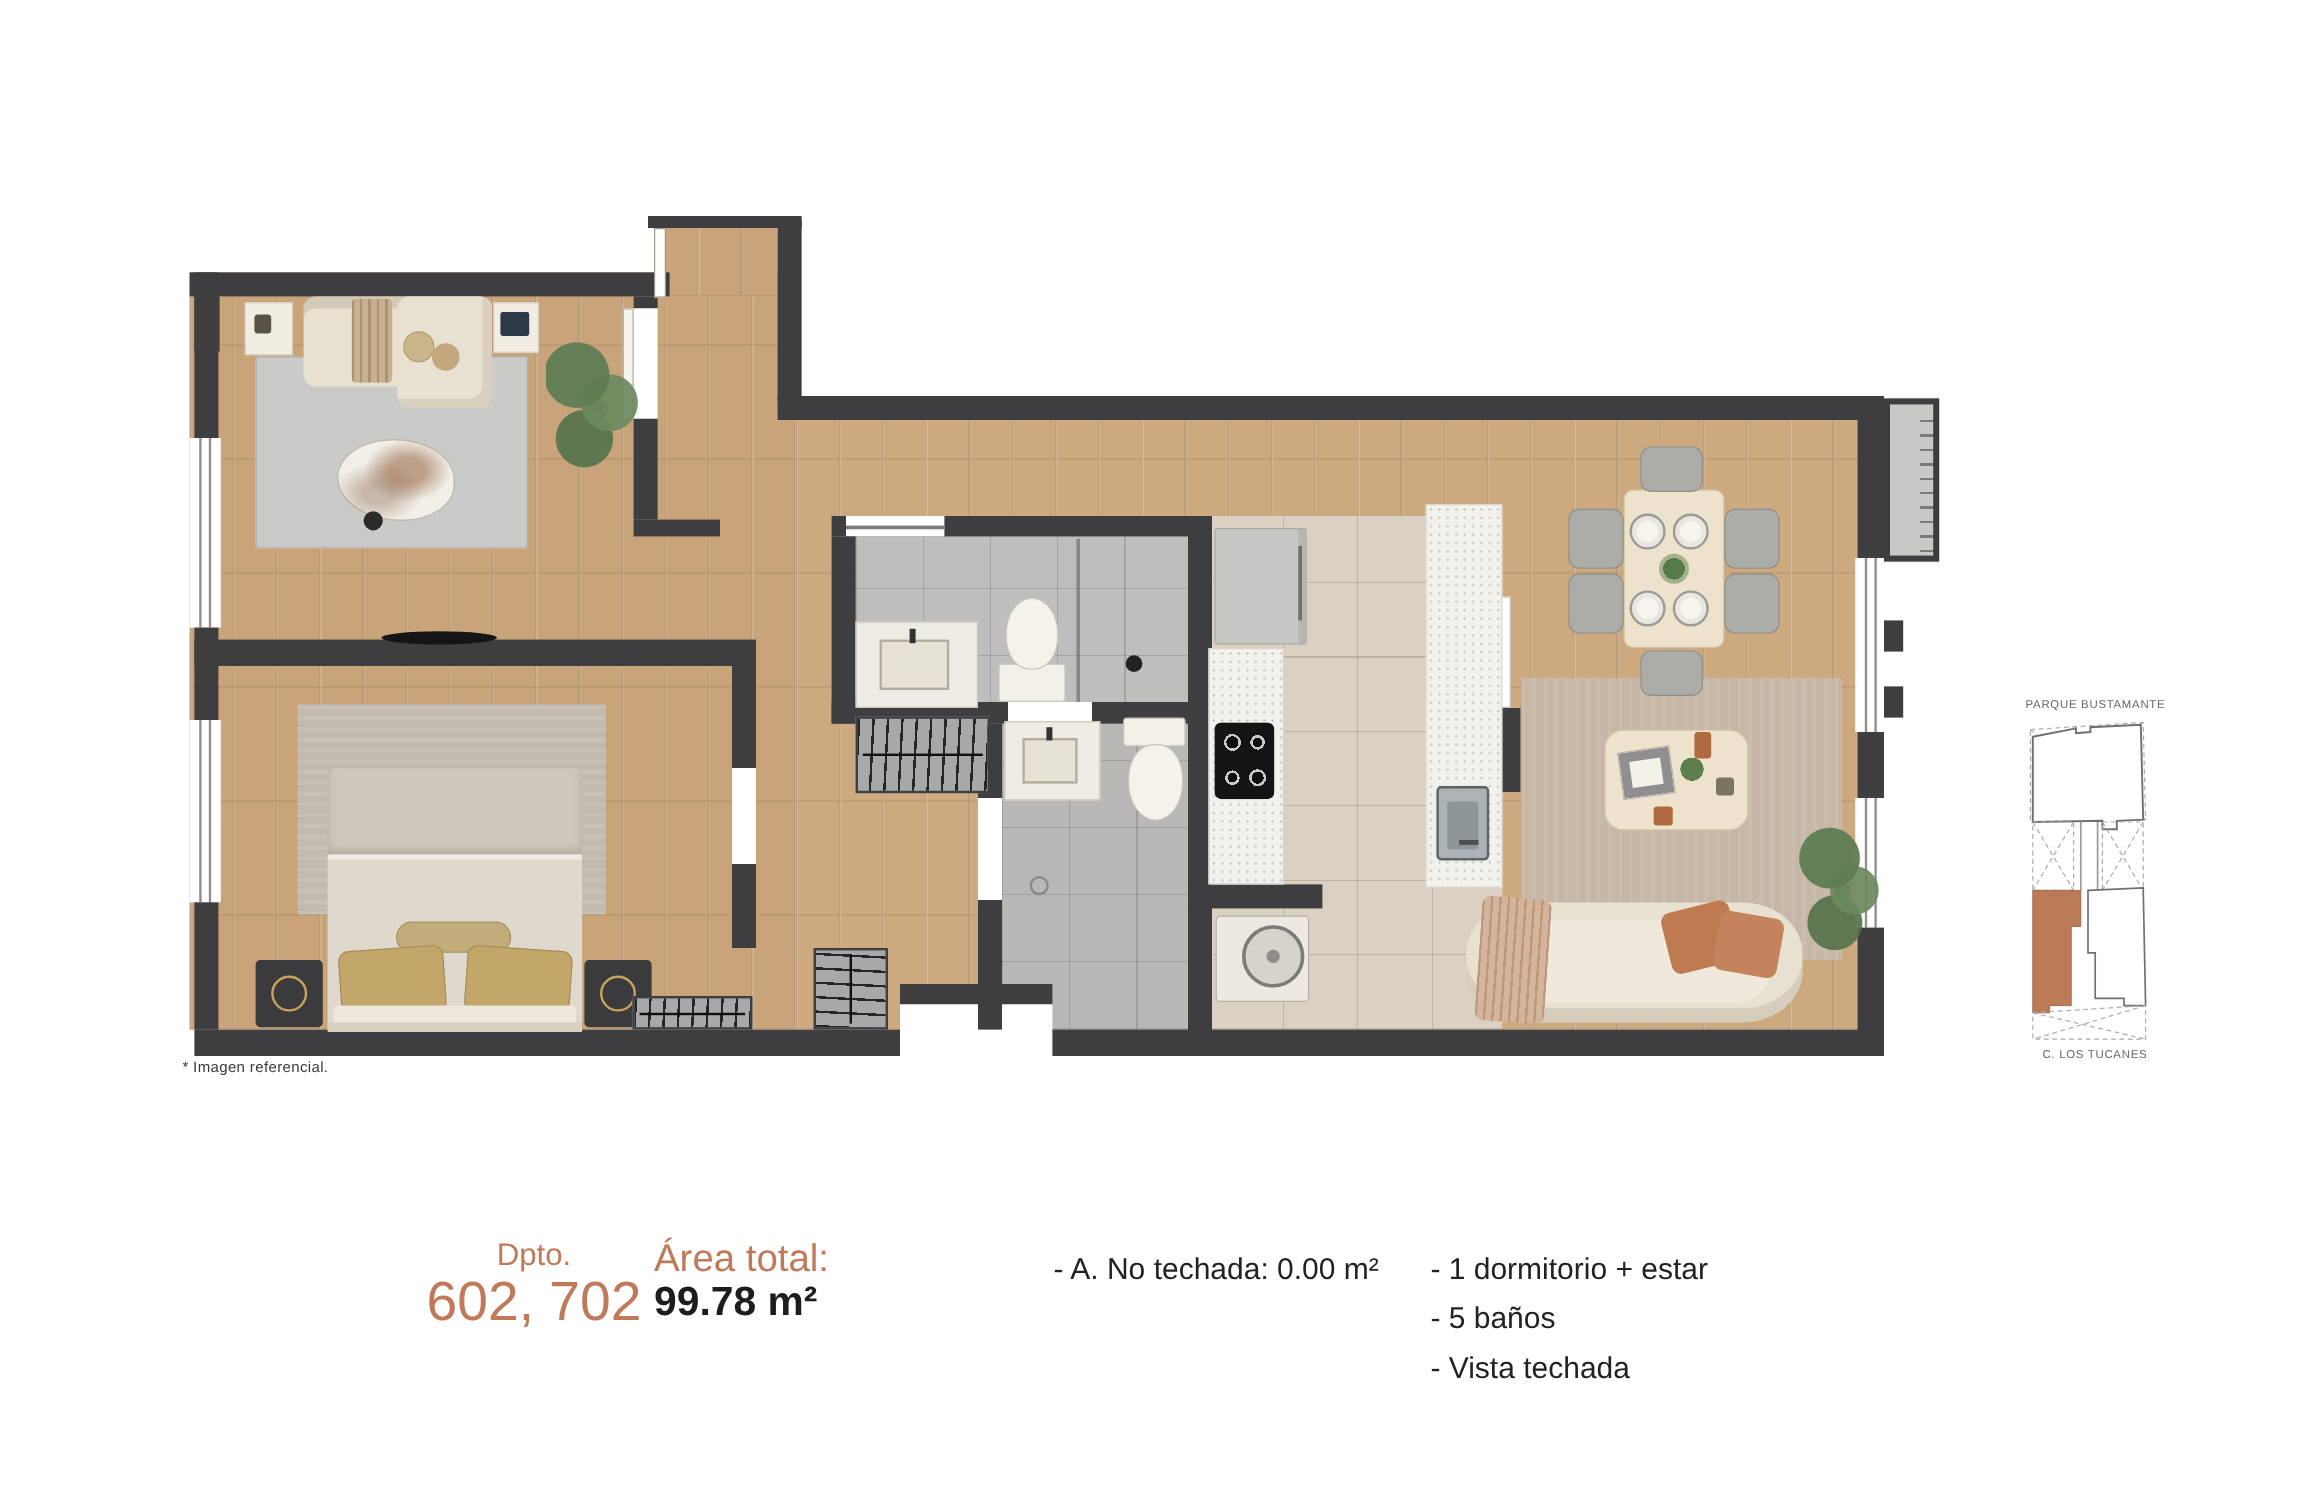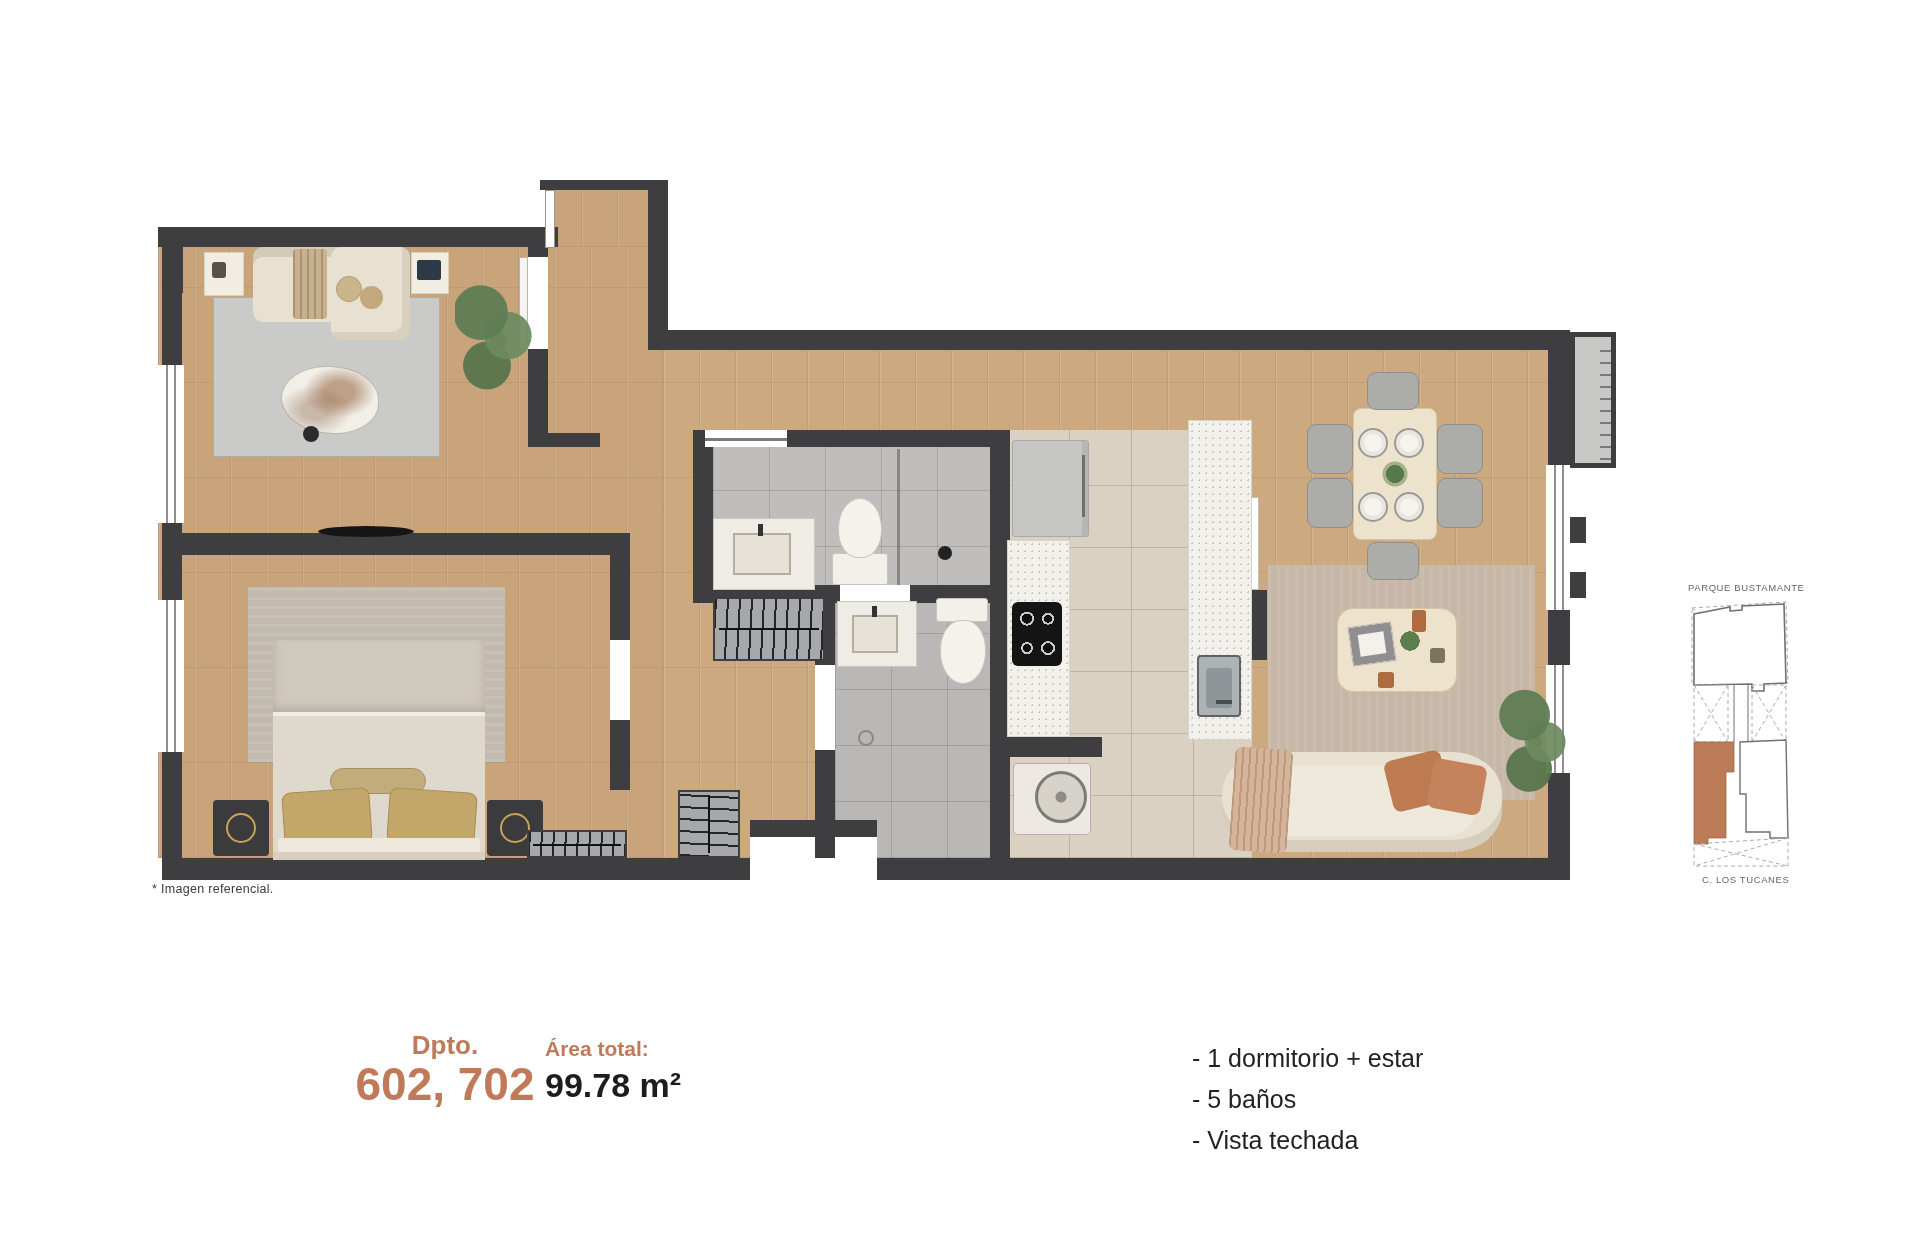--- a/index.html
+++ b/index.html
@@ -41,21 +41,21 @@
   .cl-v::after{content:"";position:absolute;top:4%;bottom:4%;left:48%;width:2px;background:#111}
   .rug{position:absolute}
   .chair{position:absolute;background:#ACACA8;border:1px solid #8f8f8b;border-radius:9px}
   .plate{position:absolute;width:30px;height:30px;border-radius:50%;background:#f7f4ee;
          border:2px solid #9a9a96;box-shadow:inset 0 0 0 4px #e9e6df}
   .stand{position:absolute;background:#3B3B3D;border-radius:4px}
   .stand::after{content:"";position:absolute;inset:13px;border:2px solid #C9A35C;border-radius:50%}
   .title{position:absolute;left:657px;top:60px;width:516px;text-align:center;
          font-size:52px;letter-spacing:3px;color:#111;font-weight:400}
   .footnote{position:absolute;left:152px;top:882px;font-size:12.5px;color:#3a3a3a;letter-spacing:.3px}
-  .f-orange{color:var(--accent);font-weight:700}
+  .f-orange{color:var(--accent);font-weight:400}
   .maplabel{position:absolute;font-size:9.5px;color:#666;letter-spacing:.6px;white-space:nowrap}
 </style>
 </head>
 <body>
 
 <div id="canvas">
 
 
   <div>
 
@@ -232,24 +232,25 @@
   </div>
 
   <div class="footnote">* Imagen referencial.</div>
 
   <div>
     <div style="position:absolute;left:350px;top:1030px;width:190px;text-align:center">
       <div class="f-orange" style="font-size:26px;line-height:30px">Dpto.</div>
       <div class="f-orange" style="font-size:46px;line-height:48px">602, 702</div>
     </div>
     <div style="position:absolute;left:545px;top:1032px;width:200px">
-      <div class="f-orange" style="font-size:21px;line-height:33px">Área total:</div>
+      <div class="f-orange" style="font-size:32px;line-height:33px">Área total:</div>
       <div style="font-size:34px;line-height:40px;font-weight:700;color:var(--text_dark)">99.78 m²</div>
     </div>
     <div style="position:absolute;left:878px;top:1038px;font-size:25px;line-height:41px;color:#222">
+      <div>- A. No techada: 0.00 m²</div>
     </div>
     <div style="position:absolute;left:1192px;top:1038px;font-size:25px;line-height:41px;color:#222">
       <div>- 1 dormitorio + estar</div>
       <div>- 5 baños</div>
       <div>- Vista techada</div>
     </div>
   </div>
 
 </div>
 

